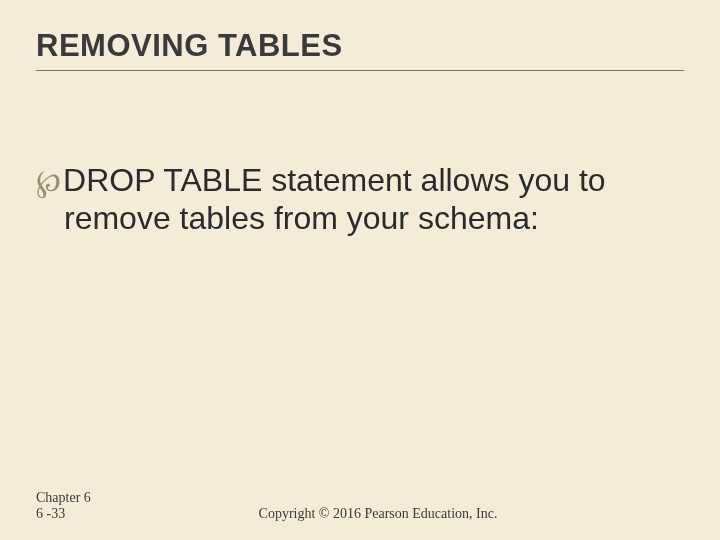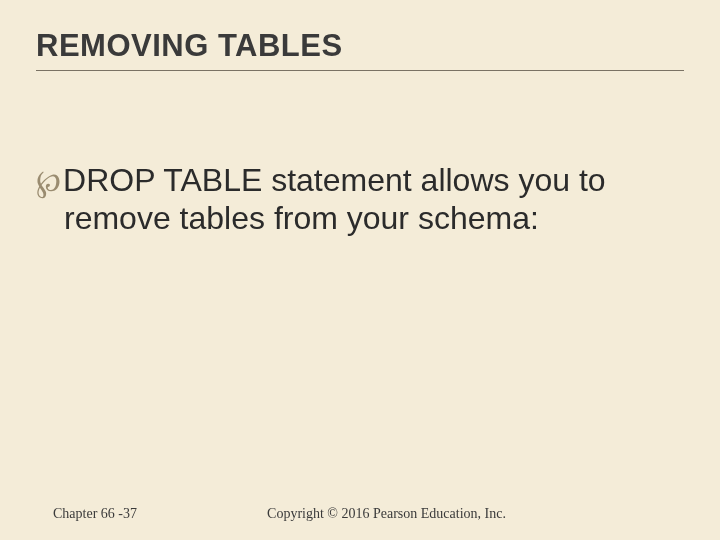--- a/index.html
+++ b/index.html
@@ -53,30 +53,31 @@
   }
   .bullet-2 .mark {
     font-family: "Segoe UI Symbol", "Lucida Sans Unicode", Arial, sans-serif;
     color: #b8ab8e;
     font-style: italic;
     font-size: 26px;
     padding-right: 2px;
   }
   .footer {
     position: absolute;
-    left: 17px;
+    left: 0;
     right: 0;
     bottom: 18px;
     padding: 0 36px;
     display: flex;
-    justify-content: flex-start;
+    justify-content: flex-end;
     align-items: baseline;
     font-family: Georgia, "Times New Roman", serif;
     font-size: 14px;
     color: #3a3a3a;
+    flex-direction: column;
   }
   .footer .center {
     position: absolute;
     left: 0;
     right: 0;
     text-align: center;
     padding-left: 36px;
   }
   .footer .left, .footer .right { position: relative; z-index: 1; }
 </style>
@@ -89,16 +90,16 @@
 
   <div class="body">
     <div class="bullet-1">
       <span class="mark">℘</span><span>DROP TABLE statement allows you to remove tables from your schema:</span>
     </div>
   </div>
 
   <div class="footer">
     <div class="left">Chapter 6</div>
     <div class="center">Copyright © 2016 Pearson Education, Inc.</div>
-    <div class="right">6 -37</div>
+    <div class="right">6 -33</div>
   </div>
 
 </div>
 
 </body></html>

